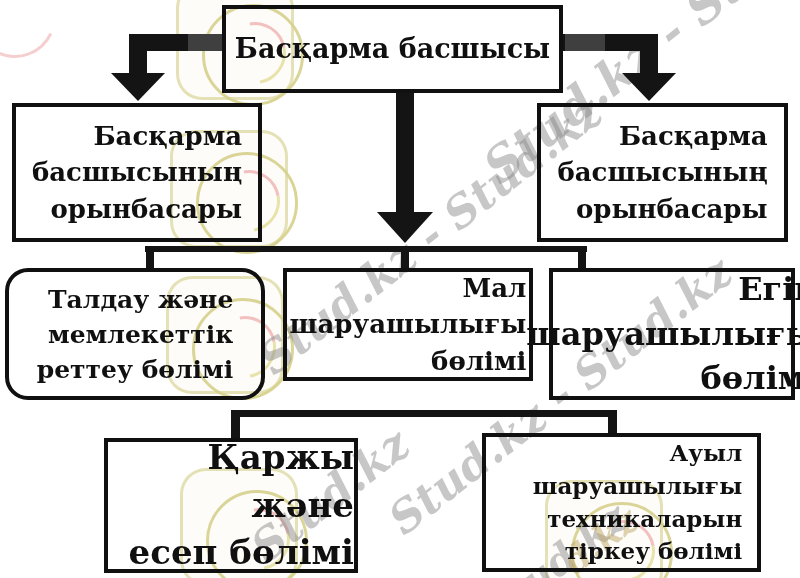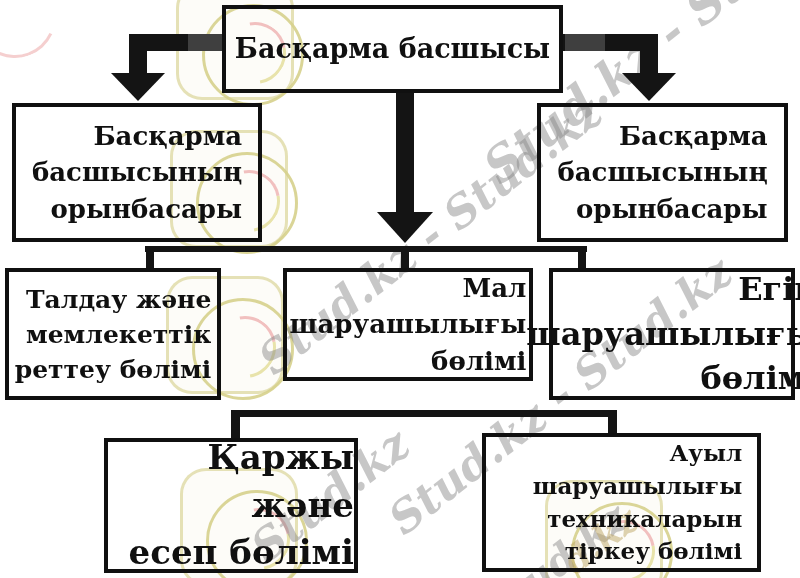--- a/index.html
+++ b/index.html
@@ -67,21 +67,21 @@
     position:absolute;z-index:3;box-sizing:border-box;border:4px solid #101010;
     background:transparent;display:flex;align-items:center;justify-content:center;
     text-align:right;
   }
   .box-label{
     white-space:pre-line;font-weight:bold;color:#101010;line-height:1.4;
   }
   #box-head{left:222px;top:5px;width:341px;height:88px;font-size:27px;}
   #box-dep-left{left:12px;top:103px;width:250px;height:139px;font-size:26px;}
   #box-dep-right{left:537px;top:103px;width:251px;height:139px;font-size:26px;}
-  #box-analysis{left:5px;top:268px;width:216px;height:132px;font-size:25px;}
+  #box-analysis{left:5px;top:268px;width:260px;height:132px;font-size:25px;border-radius:23px;}
   #box-livestock{left:283px;top:268px;width:250px;height:113px;font-size:26px;}
   #box-crop{left:549px;top:268px;width:246px;height:132px;font-size:32px;}
   #box-finance{left:104px;top:438px;width:254px;height:135px;font-size:34px;}
   #box-machinery{left:482px;top:433px;width:279px;height:139px;font-size:23px;padding-left:32px;}
   #box-machinery .box-label{line-height:1.42;}
 </style>
 </head>
 <body>
 
 <div class="stage">

